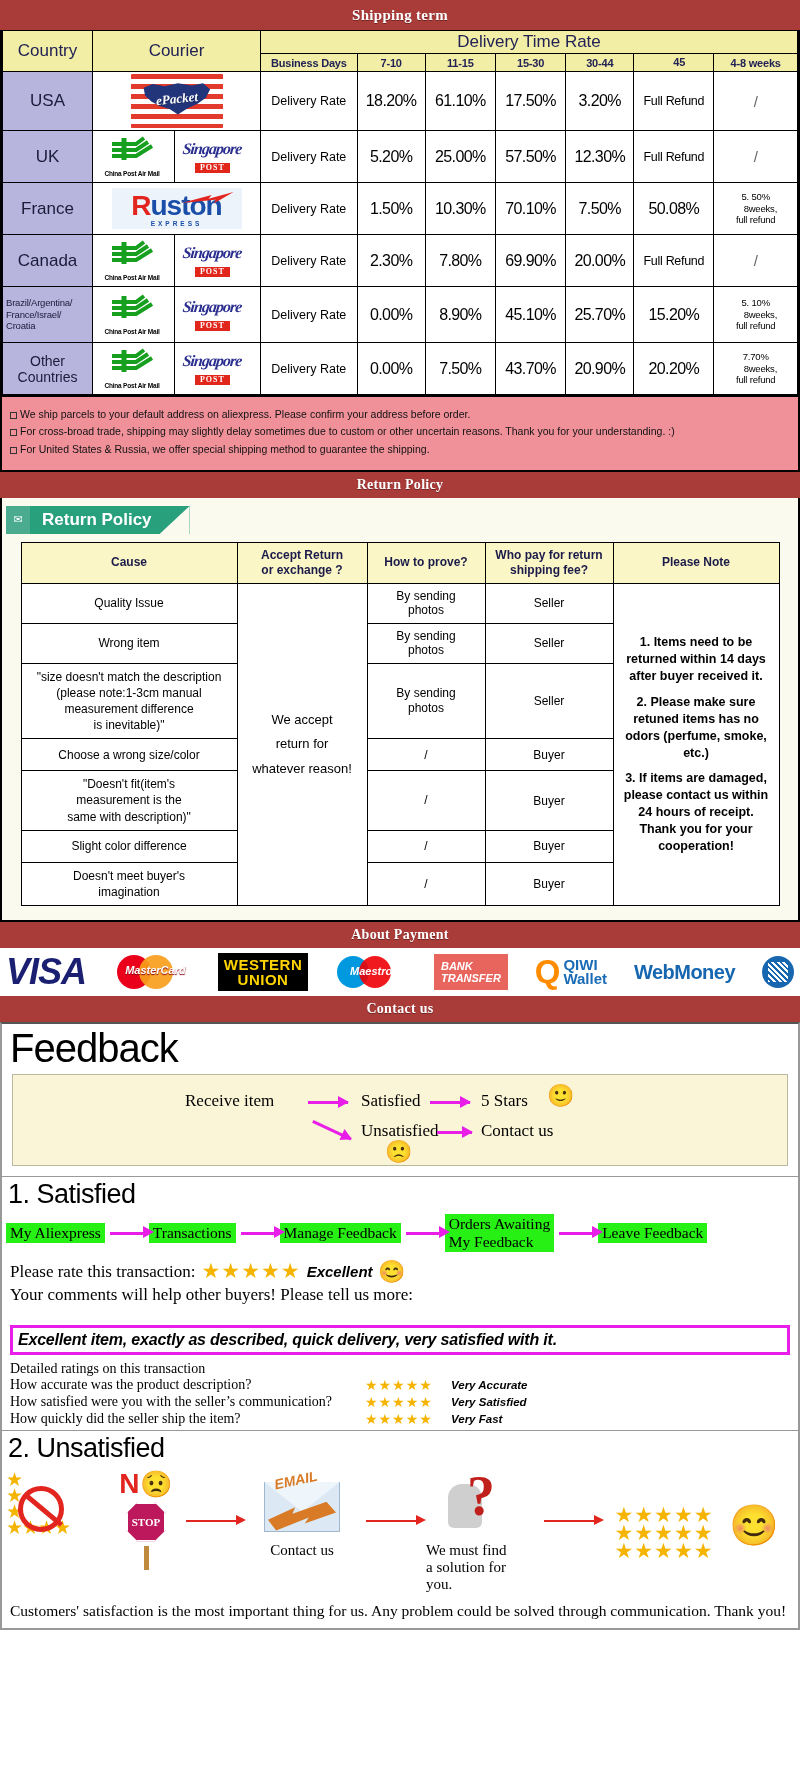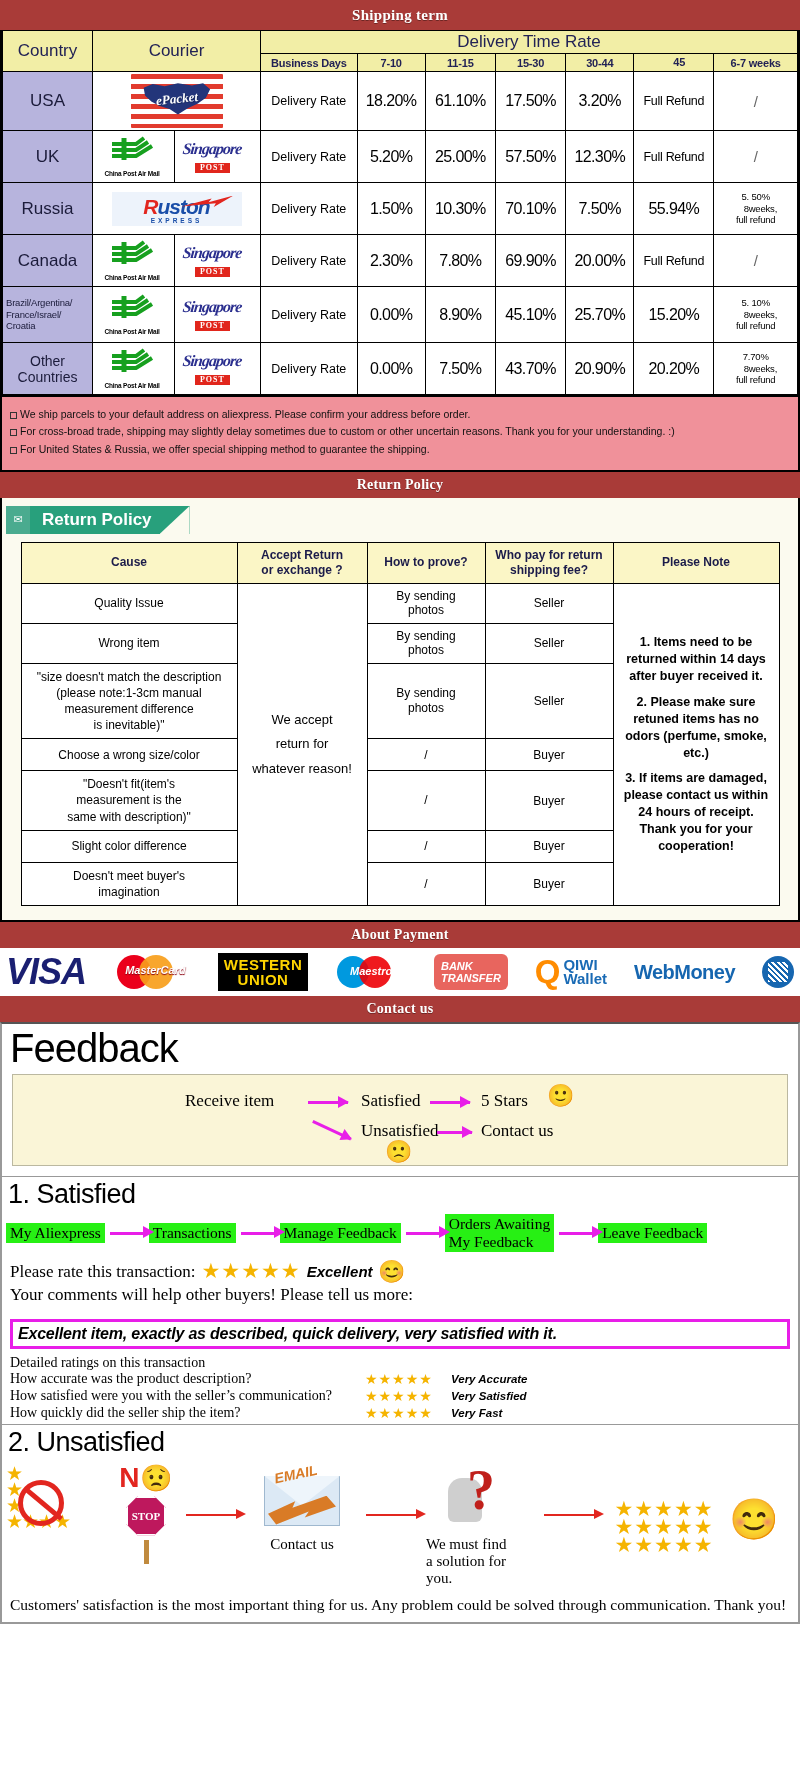--- a/index.html
+++ b/index.html
@@ -83,21 +83,21 @@
     font-size:16px; color:#2b2f8f; letter-spacing:-1px; display:block;
     transform:skewX(-6deg);
   }
   .sg-post {
     display:inline-block; background:#e1261c; color:#fff; font-weight:bold;
     font-size:8px; letter-spacing:1px; padding:1px 5px; margin-top:-2px;
     font-family:"Liberation Serif",serif;
   }
   
   .ruston { width:130px; text-align:center; background:#edf3fb; padding:4px 2px 2px; position:relative;}
-  .ruston-name { font-family:"Liberation Sans",sans-serif; font-weight:bold; font-style:italic; font-size:21px; color:#1a4ea8; letter-spacing:-1px; line-height:1;}
+  .ruston-name { font-family:"Liberation Sans",sans-serif; font-weight:bold; font-size:28px; color:#1a4ea8; letter-spacing:-1px; line-height:1;}
   .ruston-name .r { color:#e2261f; }
   .ruston-sub { font-size:6.5px; letter-spacing:3px; color:#1a4ea8; font-weight:bold;}
   .ruston-swoosh { position:absolute; right:8px; top:4px; width:52px; height:14px;
      background:#e2261f;
      clip-path:polygon(0% 78%,58% 22%,52% 48%,100% 0%,62% 82%,66% 56%);
   }
 
   
   .pink-note {
     background:#f0919a;
@@ -147,21 +147,21 @@
   .mc .c1,.mc .c2 { position:absolute; top:0; width:34px; height:34px; border-radius:50%; }
   .mc .c1 { left:4px; background:#eb001b; }
   .mc .c2 { left:26px; background:#f79e1b; opacity:.92; }
   .mc .t { position:absolute; left:7px; right:0; top:9px; text-align:center; color:#fff; font-size:11px; font-weight:bold; font-style:italic; z-index:3; text-shadow:0 1px 1px #8a0010;}
   .wu { background:#000; color:#ffd400; font-weight:bold; font-size:15px; line-height:15px; padding:4px 6px; text-align:center; letter-spacing:.5px; font-family:"Liberation Sans",sans-serif;}
   .maestro { position:relative; width:72px; height:32px; }
   .maestro .c1,.maestro .c2 { position:absolute; top:0; width:32px; height:32px; border-radius:50%; }
   .maestro .c1 { left:2px; background:#0099df; }
   .maestro .c2 { left:24px; background:#ed0006; opacity:.9; }
   .maestro .t { position:absolute; left:0; right:0; top:9px; text-align:center; color:#fff; font-weight:bold; font-size:11px; font-style:italic; z-index:3;}
-  .bank { background:#e8655e; color:#fff; font-weight:bold; font-style:italic; font-size:11px; line-height:12px; padding:6px 7px; text-align:left;border-radius:6px;}
+  .bank { background:#e8655e; color:#fff; font-weight:bold; font-style:italic; font-size:11px; line-height:12px; padding:6px 7px; text-align:left;}
   .qiwi { display:flex; align-items:center; gap:3px; }
   .qiwi .q { color:#ff8c00; font-size:33px; font-weight:bold; line-height:28px; font-family:"Liberation Sans",sans-serif;}
   .qiwi .w { color:#1a6bb5; font-weight:bold; font-size:15px; line-height:14px; font-family:"Liberation Sans",sans-serif;}
   .webmoney { color:#1666b0; font-size:20px; font-weight:bold; font-family:"Liberation Sans",sans-serif; letter-spacing:-.5px;}
   .wmball { width:32px; height:32px; border-radius:50%; background:#1666b0; position:relative; overflow:hidden;}
   .wmball:after{content:"";position:absolute;left:6px;top:6px;width:20px;height:20px;
     background:repeating-linear-gradient(45deg,#fff 0 2px,transparent 2px 4px);}
 
   
   .fb-wrap { border:2px solid #999; border-top:2px solid #555; background:#fff; }
@@ -197,21 +197,21 @@
   .ar {
     position:relative; width:34px; height:3px; background:#e81ee8; margin:0 5px; flex:none;
   }
   .ar:after {
     content:""; position:absolute; right:-10px; top:-5.5px;
     border-left:11px solid #e81ee8; border-top:6px solid transparent; border-bottom:6px solid transparent;
   }
   .rate-line { font-family:"Liberation Serif",serif; font-size:17px; padding:3px 0 0 8px; display:flex; align-items:center; gap:6px;}
   .stars { color:#f5b400; font-size:21px; letter-spacing:1px; line-height:1; }
   .excellent { font-family:"Liberation Sans",sans-serif; font-style:italic; font-weight:bold; font-size:15px; }
-  .cmt-line { font-family:"Liberation Serif",serif; font-size:17px; padding:2px 0 14px 8px; }
+  .cmt-line { font-family:"Liberation Serif",serif; font-size:17px; padding:2px 0 20px 8px; }
   .cmt-box {
     border:3px solid #e81ee8; margin:0 8px 6px 8px; padding:3px 5px;
     font-family:"Liberation Sans",sans-serif; font-style:italic; font-weight:bold;
     font-size:16px; letter-spacing:-.2px;
   }
   .dr { padding:0 0 2px 8px; font-family:"Liberation Serif",serif; font-size:14px; }
   .dr-row { display:flex; align-items:center; }
   .dr-q { width:355px; }
   .dr-s { color:#f5b400; font-size:14px; letter-spacing:1px; width:86px; }
   .dr-v { font-family:"Liberation Sans",sans-serif; font-weight:bold; font-style:italic; font-size:11.5px; }
@@ -273,21 +273,21 @@
         <td class="hd" rowspan="2" colspan="2">Courier</td>
         <td class="hd" colspan="7">Delivery Time Rate</td>
       </tr>
       <tr>
         <td class="hd-sm">Business Days</td>
         <td class="hd-sm">7-10</td>
         <td class="hd-sm">11-15</td>
         <td class="hd-sm">15-30</td>
         <td class="hd-sm">30-44</td>
         <td class="hd-sm">　45</td>
-        <td class="hd-sm">6-7 weeks</td>
+        <td class="hd-sm">4-8 weeks</td>
       </tr>
 
       <tr style="height:56px">
         <td class="ctry">USA</td>
         <td class="logo-cell" colspan="2">
           <div class="logo-row">
             <span class="epacket">
               <span class="usa"></span>
                   <span class="lbl">ePacket</span>
             </span>
@@ -326,36 +326,36 @@
         <td class="rate-lbl">Delivery Rate</td>
         <td class="pct">5.20%</td>
         <td class="pct">25.00%</td>
         <td class="pct">57.50%</td>
         <td class="pct">12.30%</td>
         <td class="pct-sm">Full Refund</td>
         <td class="slash">/</td>
       </tr>
 
       <tr style="height:52px">
-        <td class="ctry">Russia</td>
+        <td class="ctry">France</td>
         <td class="logo-cell" colspan="2">
           <div class="logo-row">
             <div class="ruston">
               <span class="ruston-swoosh"></span>
               <div class="ruston-name"><span class="r">R</span>uston</div>
               <div class="ruston-sub">EXPRESS</div>
             </div>
           </div>
         </td>
         <td class="rate-lbl">Delivery Rate</td>
         <td class="pct">1.50%</td>
         <td class="pct">10.30%</td>
         <td class="pct">70.10%</td>
         <td class="pct">7.50%</td>
-        <td class="pct">55.94%</td>
+        <td class="pct">50.08%</td>
         <td class="note-cell" style="white-space:pre-line">5. 50%
 　8weeks,
 full refund</td>
       </tr>
 
       <tr style="height:52px">
         <td class="ctry">Canada</td>
         <td class="logo-cell">
           <div class="chinapost">
             <svg class="cp-mark" width="52" height="28" viewBox="0 0 52 28">

